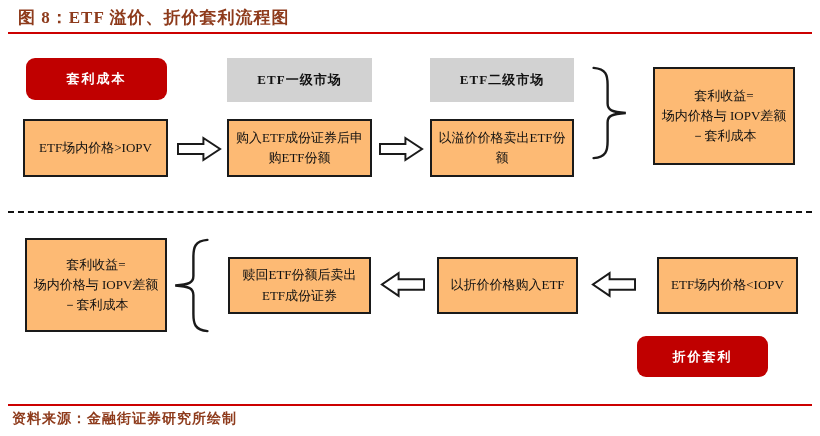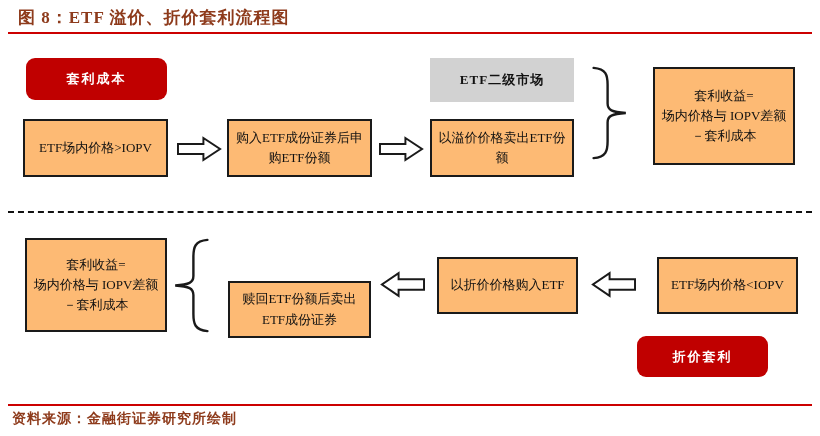--- a/index.html
+++ b/index.html
@@ -37,20 +37,21 @@
 </head>
 <body>
 
 <div class="figure">
 
   <div class="fig-title">图 8：ETF 溢价、折价套利流程图</div>
   <div class="rule-red" style="top:32px;"></div>
 
   <div class="tag" style="left:26px;top:58px;width:141px;height:42px;">套利成本</div>
 
+  <div class="mkt-hdr" style="left:227px;top:58px;width:145px;height:44px;">ETF一级市场</div>
 
   <div class="mkt-hdr" style="left:430px;top:58px;width:144px;height:44px;">ETF二级市场</div>
 
   <div class="step-box" style="left:23px;top:119px;width:145px;height:58px;">ETF场内价格&gt;IOPV</div>
 
   <div class="shape" style="left:177px;top:136px;width:45px;height:26px;">
     <svg viewBox="0 0 46 26" preserveAspectRatio="none">
       <polygon points="1,8 27,8 27,2 44,13 27,24 27,18 1,18" fill="#ffffff" stroke="#1a1a1a" stroke-width="2" stroke-linejoin="miter"></polygon>
     </svg>
   </div>
@@ -80,21 +81,21 @@
   <div class="step-box result-box" style="left:25px;top:238px;width:142px;height:94px;">套利收益=
 场内价格与 IOPV差额
 －套利成本</div>
 
   <div class="shape" style="left:171px;top:238px;width:42px;height:95px;">
     <svg viewBox="0 0 30 100" preserveAspectRatio="none">
       <path d="M26,2 C17,3 16,10 16,20 L16,40 C16,47 13,49 3,50 C13,51 16,53 16,60 L16,80 C16,90 17,97 26,98" fill="none" stroke="#1a1a1a" stroke-width="2.4" vector-effect="non-scaling-stroke" stroke-linecap="round"></path>
     </svg>
   </div>
 
-  <div class="step-box" style="left:228px;top:257px;width:143px;height:57px;margin-top:24px;">赎回ETF份额后卖出ETF成份证券</div>
+  <div class="step-box" style="left:228px;top:257px;width:143px;height:57px;">赎回ETF份额后卖出ETF成份证券</div>
 
   <div class="shape" style="left:380px;top:271px;width:45px;height:27px;">
     <svg viewBox="0 0 46 26" preserveAspectRatio="none">
       <polygon points="45,8 19,8 19,2 2,13 19,24 19,18 45,18" fill="#ffffff" stroke="#1a1a1a" stroke-width="2" stroke-linejoin="miter"></polygon>
     </svg>
   </div>
 
   <div class="step-box" style="left:437px;top:257px;width:141px;height:57px;">以折价价格购入ETF</div>
 
   <div class="shape" style="left:591px;top:271px;width:45px;height:27px;">

